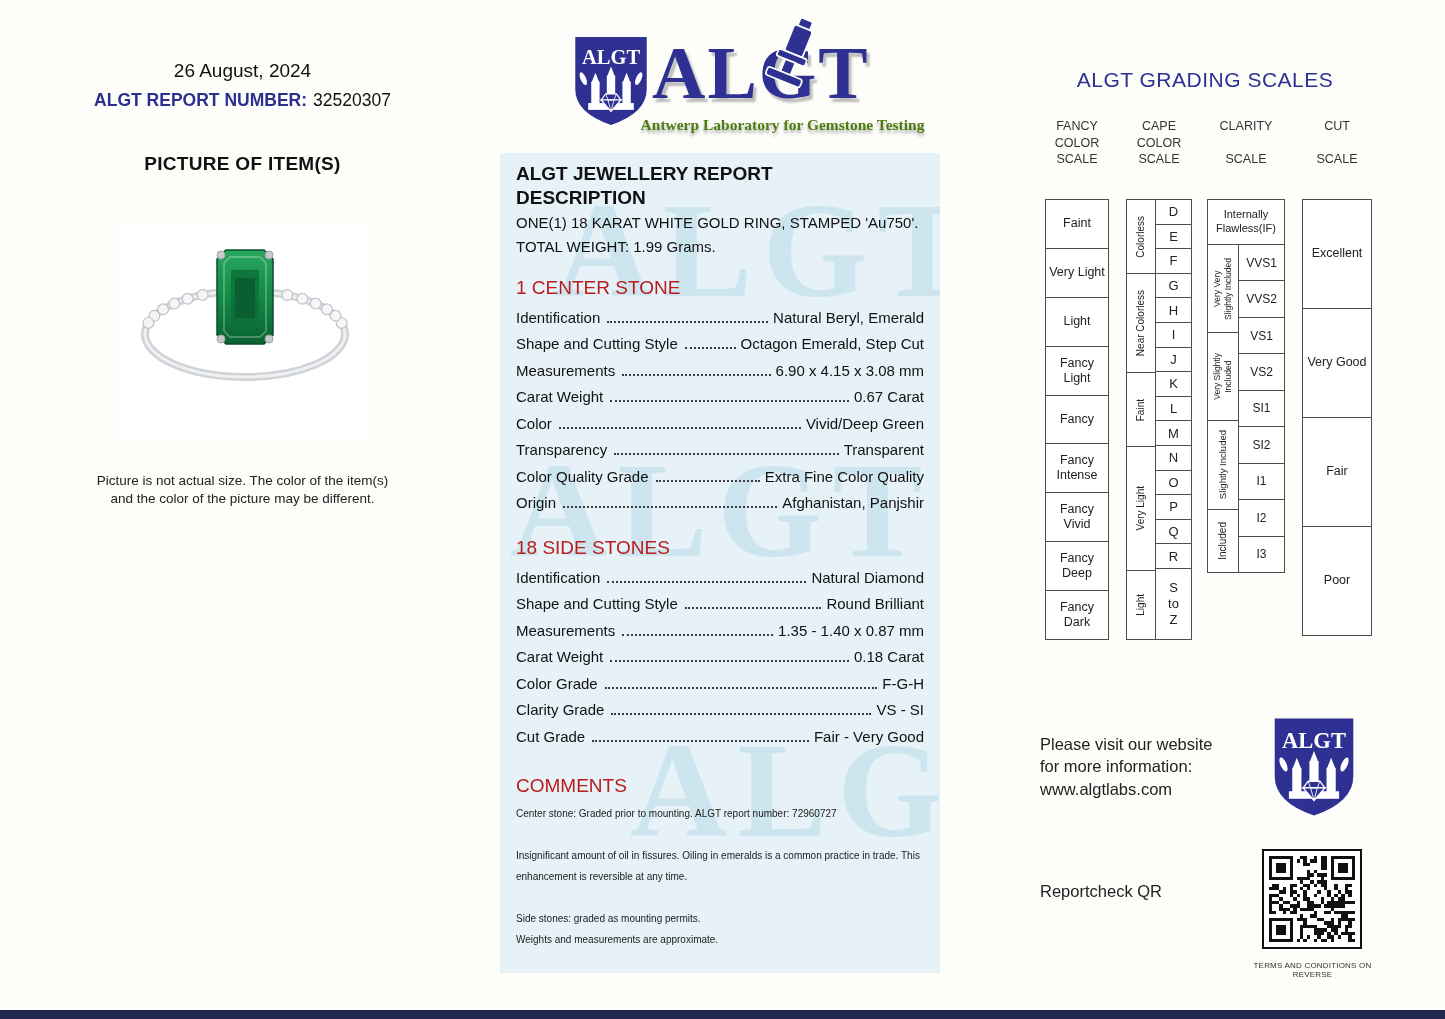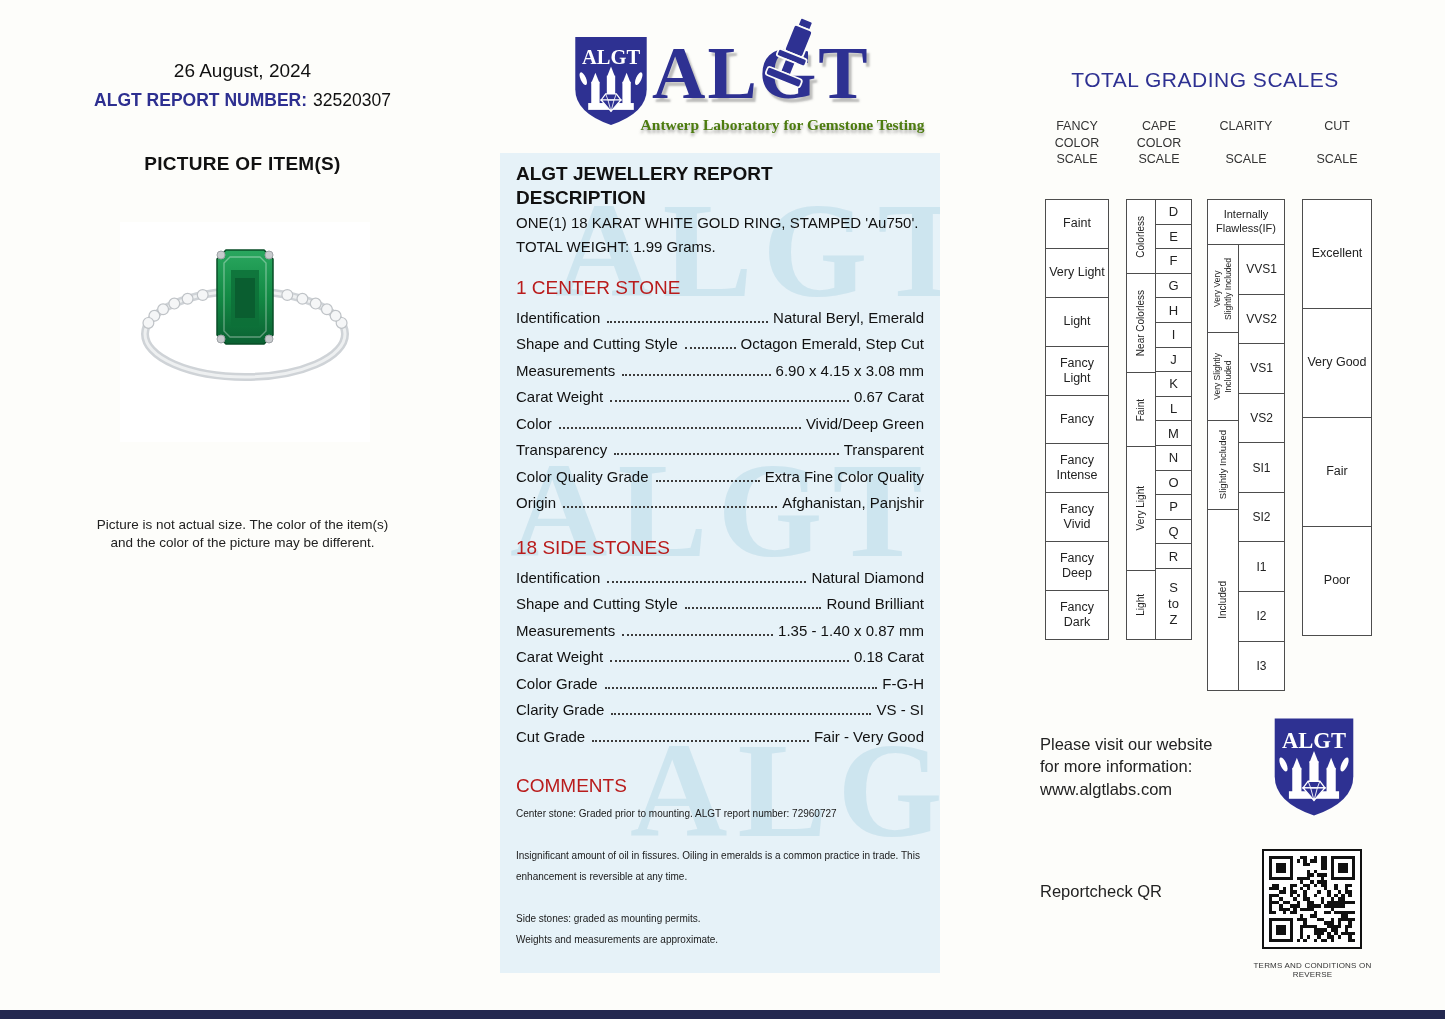--- a/index.html
+++ b/index.html
@@ -11,21 +11,21 @@
 
   
   .left-col { left:60px; top:60px; width:365px; text-align:center; }
   .date { font-size:19px; color:#111; }
   .report-line { margin-top:8px; font-size:17.5px; }
   .report-label { color:#2d2f90; font-weight:bold; }
   .report-number { color:#111; margin-left:6px; }
   .pic-title { margin-top:42px; font-size:19px; font-weight:bold; letter-spacing:.3px; color:#111; }
   .ring-wrap { left:120px; top:222px; width:250px; height:220px; }
   .disclaimer { left:60px; top:472px; width:365px; font-size:13.5px; line-height:1.35;
-                color:#222; text-align:center; white-space:pre-line;margin-top:44px; }
+                color:#222; text-align:center; white-space:pre-line; }
 
   
   .logo-shield-top { left:573px; top:33px; width:76px; height:96px; }
   .wordmark { left:652px; top:30px; width:260px; height:86px;
               font-family:"Liberation Serif", serif; font-weight:bold; font-size:74px;
               line-height:86px; color:#2e3192; letter-spacing:2px;
               text-shadow:3px 4px 2px rgba(125,125,125,.5); }
   .microscope { left:758px; top:14px; width:72px; height:76px; }
   .tagline { left:640px; top:116px; width:285px; text-align:center;
              font-family:"Liberation Serif", serif; font-weight:bold; font-size:15.5px;
@@ -274,21 +274,21 @@
     <div class="sect comments" style="margin-top:30px;">
       <div class="h2">COMMENTS</div>
       <p>Center stone: Graded prior to mounting. ALGT report number: 72960727</p>
       <p>Insignificant amount of oil in fissures. Oiling in emeralds is a common practice in trade. This enhancement is reversible at any time.</p>
       <p>Side stones: graded as mounting permits.
 Weights and measurements are approximate.</p>
     </div>
   </div>
 </div>
 
-<div class="abs gs-title">TOTAL GRADING SCALES</div>
+<div class="abs gs-title">ALGT GRADING SCALES</div>
 
 <div class="gs-header" style="left:1040px; width:74px;">FANCY
 COLOR
 SCALE</div>
 <div class="gs-header" style="left:1122px; width:74px;">CAPE
 COLOR
 SCALE</div>
 <div class="gs-header" style="left:1207px; width:78px;">CLARITY
 
 SCALE</div>
@@ -341,21 +341,21 @@
     <div class="cell cape-letter">O</div>
     <div class="cell cape-letter">P</div>
     <div class="cell cape-letter">Q</div>
     <div class="cell cape-letter">R</div>
     <div class="cell cape-letter tall">S
 to
 Z</div>
   </div>
 </div>
 
-<div class="scale" style="left:1207px; top:199px; width:78px; height:492px;">
+<div class="scale" style="left:1207px; top:199px; width:78px; height:374px;">
   <div class="cell cl-if">Internally
 Flawless(IF)</div>
   <div class="sub-col two-col" style="flex:1; flex-direction:row;">
     <div class="sub-col lbl-col" style="width:31px;">
       <div class="cell" style="flex:0 0 88.2px;">
           <span class="vtext cl-lbl">Very Very
 Slightly Included</span>
         </div>
       <div class="cell" style="flex:0 0 88.2px;">
           <span class="vtext cl-lbl">Very Slightly

